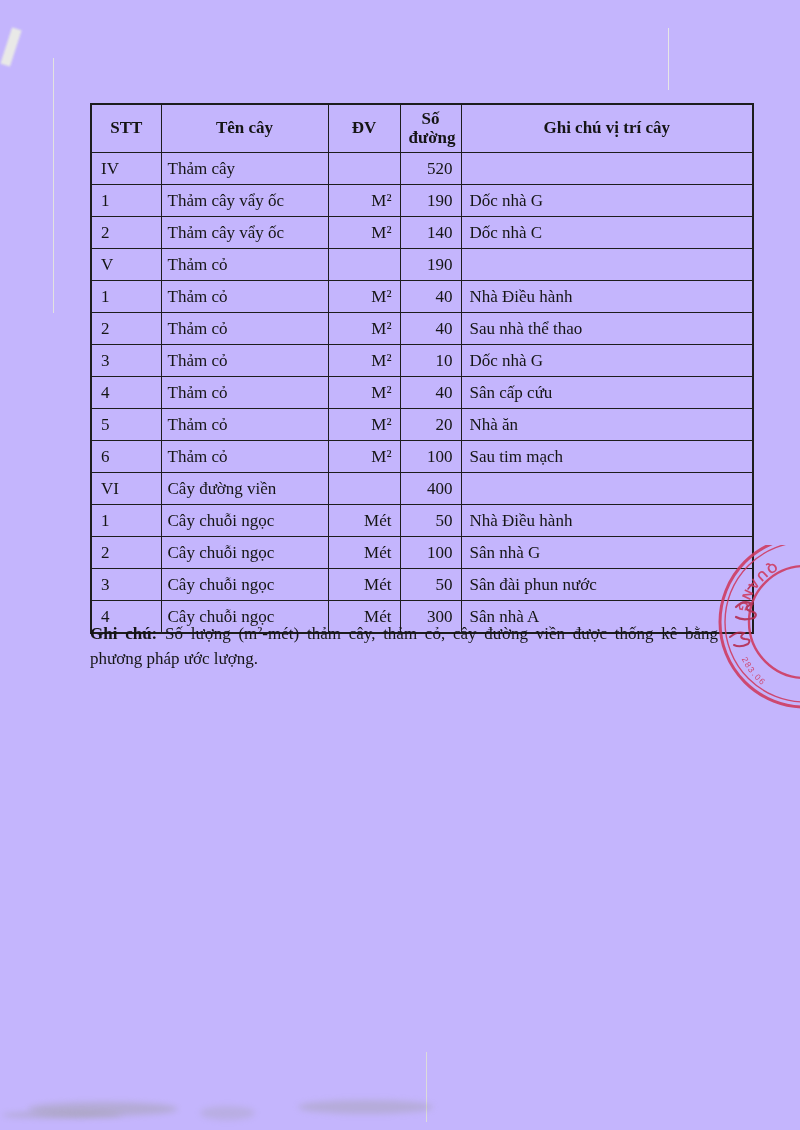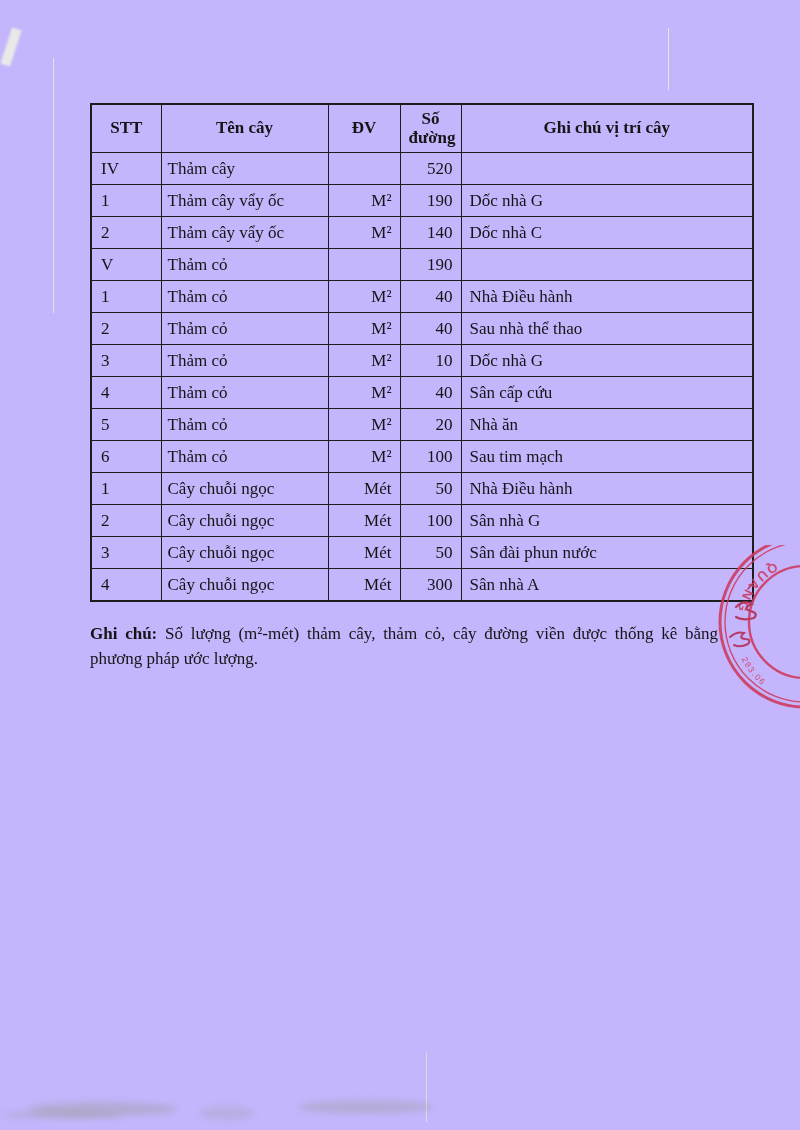--- a/index.html
+++ b/index.html
@@ -169,20 +169,27 @@
       <td class="c-qty">20</td>
       <td class="c-note">Nhà ăn</td>
     </tr>
         <tr>
       <td class="c-stt">6</td>
       <td class="c-name">Thảm cỏ</td>
       <td class="c-unit">M²</td>
       <td class="c-qty">100</td>
       <td class="c-note">Sau tim mạch</td>
     </tr>
+        <tr class="section-row">
+      <td class="c-stt">VI</td>
+      <td class="c-name">Cây đường viền</td>
+      <td class="c-unit"></td>
+      <td class="c-qty">400</td>
+      <td class="c-note"></td>
+    </tr>
         <tr>
       <td class="c-stt">1</td>
       <td class="c-name">Cây chuỗi ngọc</td>
       <td class="c-unit">Mét</td>
       <td class="c-qty">50</td>
       <td class="c-note">Nhà Điều hành</td>
     </tr>
         <tr>
       <td class="c-stt">2</td>
       <td class="c-name">Cây chuỗi ngọc</td>

